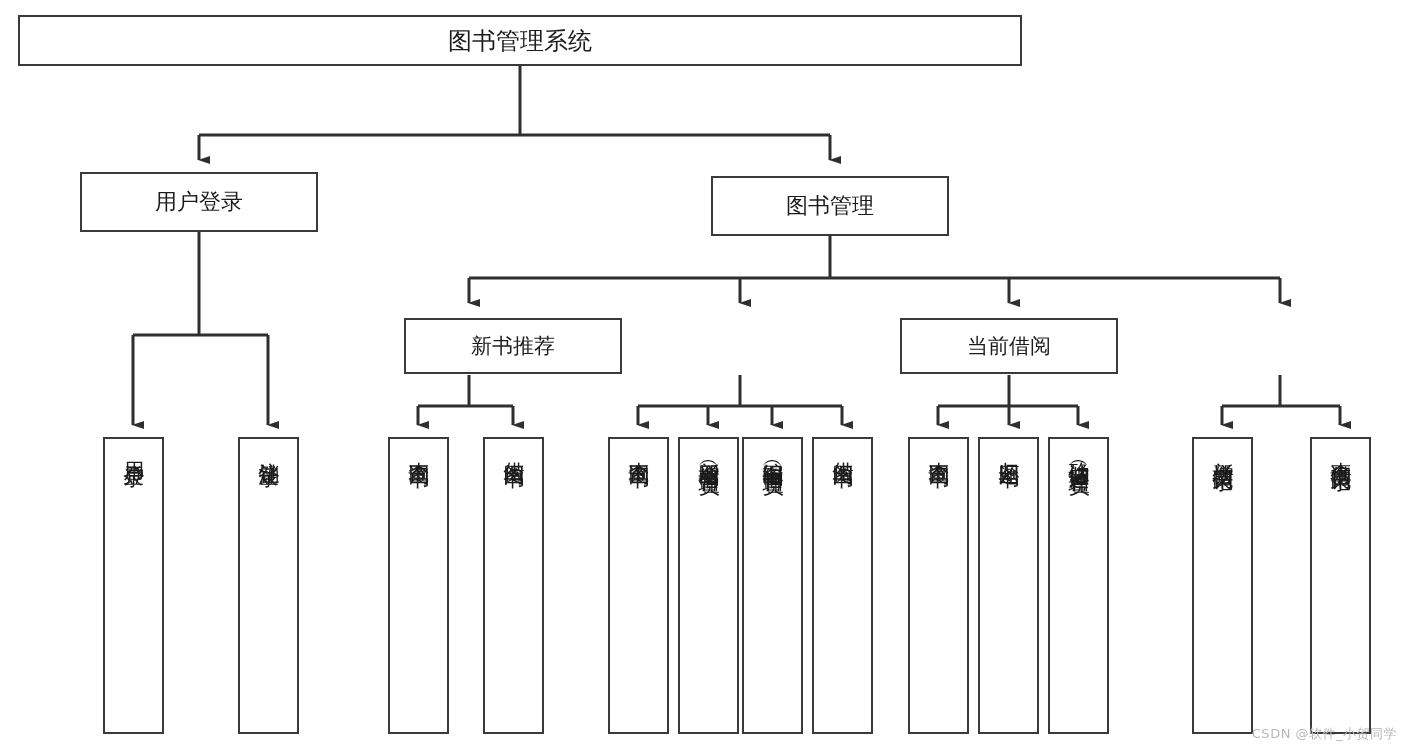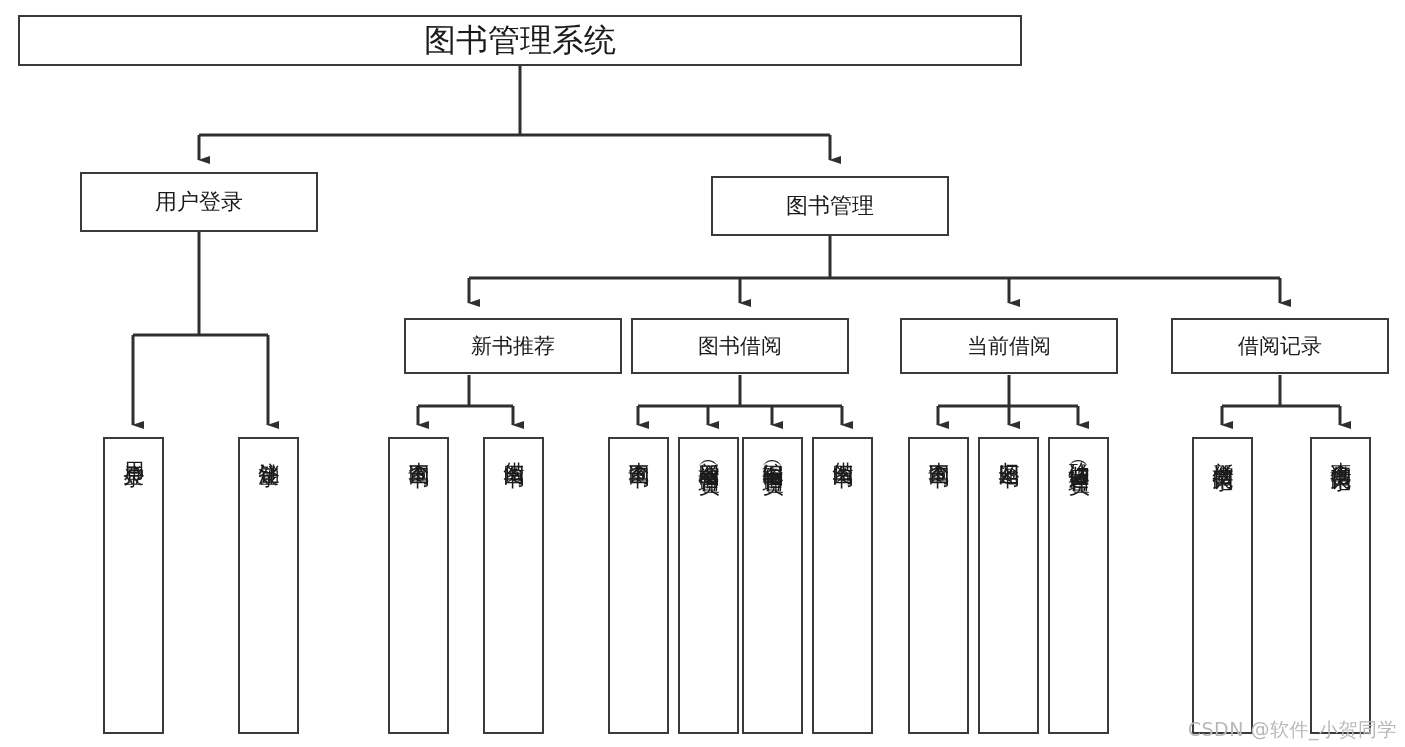--- a/index.html
+++ b/index.html
@@ -31,21 +31,21 @@
     box-sizing: border-box;
     background: #ffffff;
     border: 2.5px solid #3a3a3a;
     display: flex;
     align-items: center;
     justify-content: center;
     color: #1b1b1b;
     text-align: center;
   }
   .node.root {
-    font-size: 32px;
+    font-size: 24px;
     font-family: Liberation Serif, serif;
   }
   .node.level2 {
     font-size: 22px;
   }
   .node.level3 {
     font-size: 21px;
   }
   
   .node.leaf {
@@ -59,21 +59,21 @@
     text-orientation: upright;
     line-height: 1.28;
     letter-spacing: 2px;
     white-space: nowrap;
     display: block;
   }
   .watermark {
     position: absolute;
     right: 8px;
     bottom: 4px;
-    font-size: 19px;
+    font-size: 13px;
     color: #b8b8b8;
     letter-spacing: 0.5px;
     white-space: nowrap;
   }
 </style>
 </head>
 <body>
 
 <div id="canvas">
 
@@ -136,31 +136,25 @@
   </div>
 
   <div class="node level2" style="left:711px; top:176px; width:238px; height:60px;">
     <span>图书管理</span>
   </div>
 
   <div class="node level3" style="left:360px; top:318px; width:218px; height:56px;margin-left:44px;">
     <span>新书推荐</span>
   </div>
 
-  <div class="node level3" style="left:631px; top:318px; width:218px; height:56px;">
-    <span>图书借阅</span>
-  </div>
 
   <div class="node level3" style="left:900px; top:318px; width:218px; height:56px;">
     <span>当前借阅</span>
   </div>
 
-  <div class="node level3" style="left:1171px; top:318px; width:218px; height:56px;">
-    <span>借阅记录</span>
-  </div>
 
   <div class="node leaf" style="left:103px; top:437px; width:61px; height:297px;">
     <span class="vtext">用户登录</span>
   </div>
 
   <div class="node leaf" style="left:238px; top:437px; width:61px; height:297px;">
     <span class="vtext">注销登录</span>
   </div>
 
   <div class="node leaf" style="left:388px; top:437px; width:61px; height:297px;">

